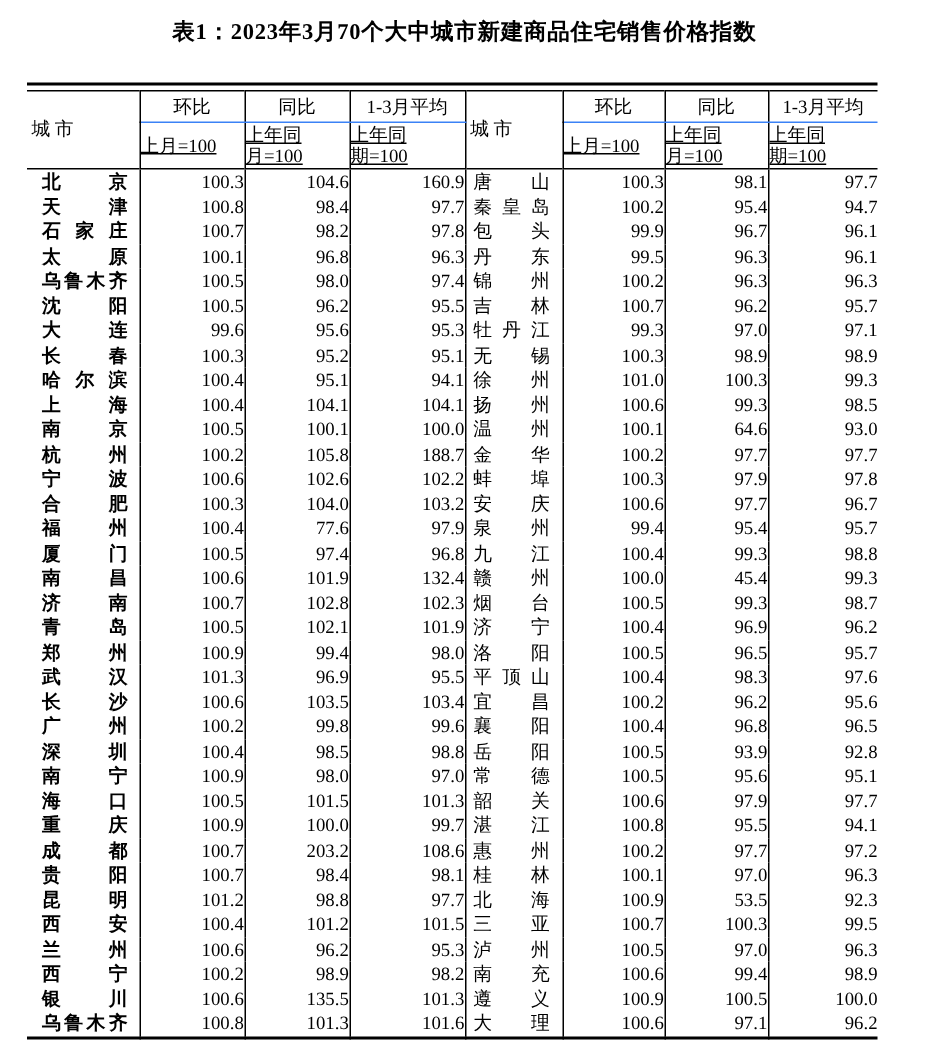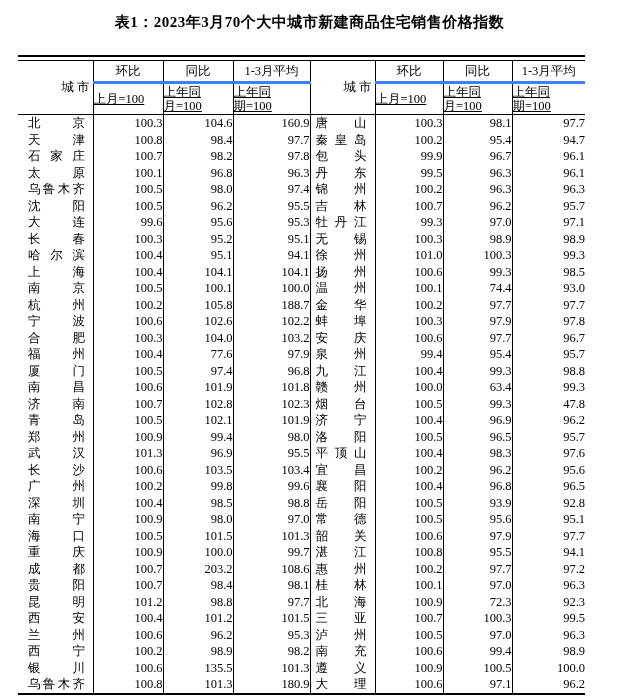--- a/index.html
+++ b/index.html
@@ -48,25 +48,25 @@
     border-right: none;
   }
   thead {
     border-bottom: 1px solid #000;
   }
   tr.h1 th.metric {
     height: 20px;
     line-height: 20px;
     font-size: 12.5px;
     text-align: center;
-    border-bottom: 3px solid #3b82f6;
+    border-bottom: 1px solid #3b82f6;
   }
   th.cityh {
     font-size: 12.5px;
-    text-align: right;
+    text-align: left;
     vertical-align: middle;
     letter-spacing: 3px;
     text-indent: 3px;
   }
   tr.h2 th {
     height: 30px;
     font-size: 12.5px;
     line-height: 14px;
     text-align: left;
     vertical-align: middle;
@@ -85,20 +85,21 @@
   }
   td.c-city .city-name {
     display: inline-block;
     text-align: justify;
     text-align-last: justify;
     line-height: 16.5px;
   }
   td.c-city.side-left .city-name {
     margin-left: 10px;
     width: 57px;
+    font-weight: bold;
   }
   td.c-city.side-right .city-name {
     margin-left: 5px;
     width: 51px;
   }
 </style>
 </head>
 <body>
 
 <div class="page">
@@ -241,21 +242,21 @@
             <td class="c-num">99.3</td>
             <td class="c-num">98.5</td>
           </tr>
           <tr>
             <td class="c-city side-left"><span class="city-name">南京</span></td>
             <td class="c-num">100.5</td>
             <td class="c-num">100.1</td>
             <td class="c-num">100.0</td>
             <td class="c-city side-right"><span class="city-name">温州</span></td>
             <td class="c-num">100.1</td>
-            <td class="c-num">74.4</td>
+            <td class="c-num">64.6</td>
             <td class="c-num">93.0</td>
           </tr>
           <tr>
             <td class="c-city side-left"><span class="city-name">杭州</span></td>
             <td class="c-num">100.2</td>
             <td class="c-num">105.8</td>
             <td class="c-num">188.7</td>
             <td class="c-city side-right"><span class="city-name">金华</span></td>
             <td class="c-num">100.2</td>
             <td class="c-num">97.7</td>
@@ -298,35 +299,35 @@
             <td class="c-num">96.8</td>
             <td class="c-city side-right"><span class="city-name">九江</span></td>
             <td class="c-num">100.4</td>
             <td class="c-num">99.3</td>
             <td class="c-num">98.8</td>
           </tr>
           <tr>
             <td class="c-city side-left"><span class="city-name">南昌</span></td>
             <td class="c-num">100.6</td>
             <td class="c-num">101.9</td>
-            <td class="c-num">101.8</td>
+            <td class="c-num">132.4</td>
             <td class="c-city side-right"><span class="city-name">赣州</span></td>
             <td class="c-num">100.0</td>
-            <td class="c-num">63.4</td>
+            <td class="c-num">45.4</td>
             <td class="c-num">99.3</td>
           </tr>
           <tr>
             <td class="c-city side-left"><span class="city-name">济南</span></td>
             <td class="c-num">100.7</td>
             <td class="c-num">102.8</td>
             <td class="c-num">102.3</td>
             <td class="c-city side-right"><span class="city-name">烟台</span></td>
             <td class="c-num">100.5</td>
             <td class="c-num">99.3</td>
-            <td class="c-num">47.8</td>
+            <td class="c-num">98.7</td>
           </tr>
           <tr>
             <td class="c-city side-left"><span class="city-name">青岛</span></td>
             <td class="c-num">100.5</td>
             <td class="c-num">102.1</td>
             <td class="c-num">101.9</td>
             <td class="c-city side-right"><span class="city-name">济宁</span></td>
             <td class="c-num">100.4</td>
             <td class="c-num">96.9</td>
             <td class="c-num">96.2</td>
@@ -431,21 +432,21 @@
             <td class="c-num">97.0</td>
             <td class="c-num">96.3</td>
           </tr>
           <tr>
             <td class="c-city side-left"><span class="city-name">昆明</span></td>
             <td class="c-num">101.2</td>
             <td class="c-num">98.8</td>
             <td class="c-num">97.7</td>
             <td class="c-city side-right"><span class="city-name">北海</span></td>
             <td class="c-num">100.9</td>
-            <td class="c-num">72.3</td>
+            <td class="c-num">53.5</td>
             <td class="c-num">92.3</td>
           </tr>
           <tr>
             <td class="c-city side-left"><span class="city-name">西安</span></td>
             <td class="c-num">100.4</td>
             <td class="c-num">101.2</td>
             <td class="c-num">101.5</td>
             <td class="c-city side-right"><span class="city-name">三亚</span></td>
             <td class="c-num">100.7</td>
             <td class="c-num">100.3</td>
@@ -478,21 +479,21 @@
             <td class="c-num">101.3</td>
             <td class="c-city side-right"><span class="city-name">遵义</span></td>
             <td class="c-num">100.9</td>
             <td class="c-num">100.5</td>
             <td class="c-num">100.0</td>
           </tr>
           <tr>
             <td class="c-city side-left"><span class="city-name">乌鲁木齐</span></td>
             <td class="c-num">100.8</td>
             <td class="c-num">101.3</td>
-            <td class="c-num">180.9</td>
+            <td class="c-num">101.6</td>
             <td class="c-city side-right"><span class="city-name">大理</span></td>
             <td class="c-num">100.6</td>
             <td class="c-num">97.1</td>
             <td class="c-num">96.2</td>
           </tr>
         </tbody>
     </table>
   </div>
 </div>
 

